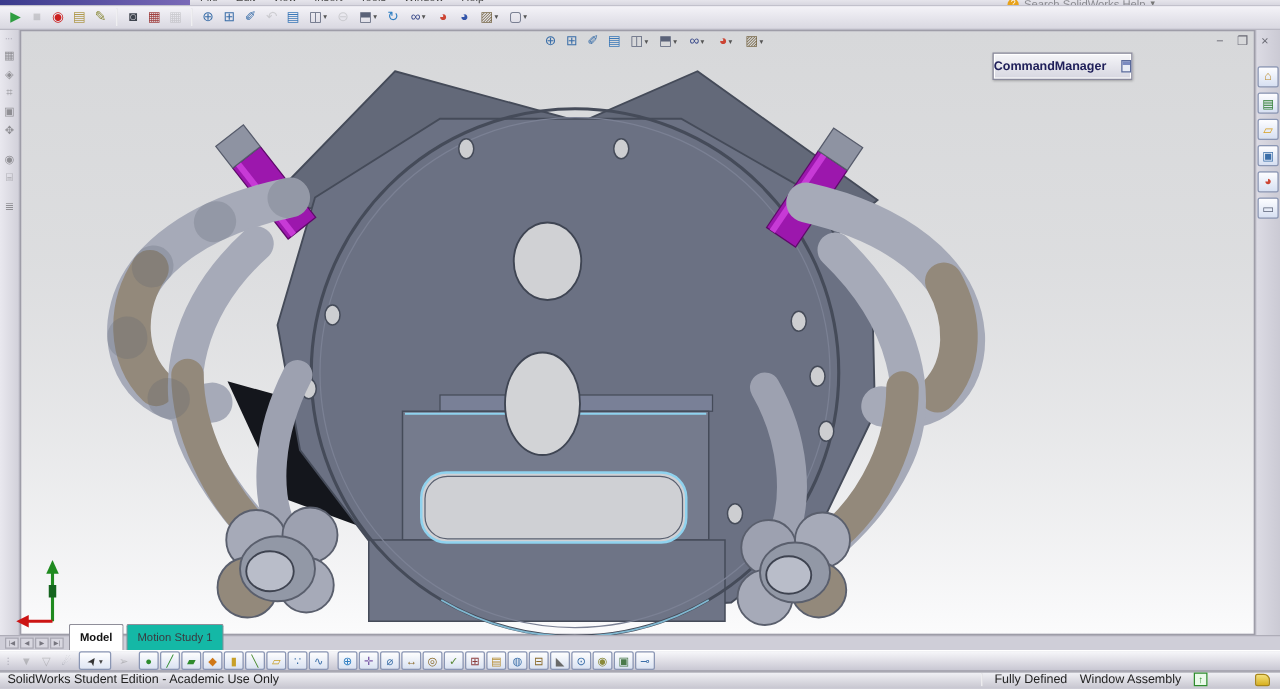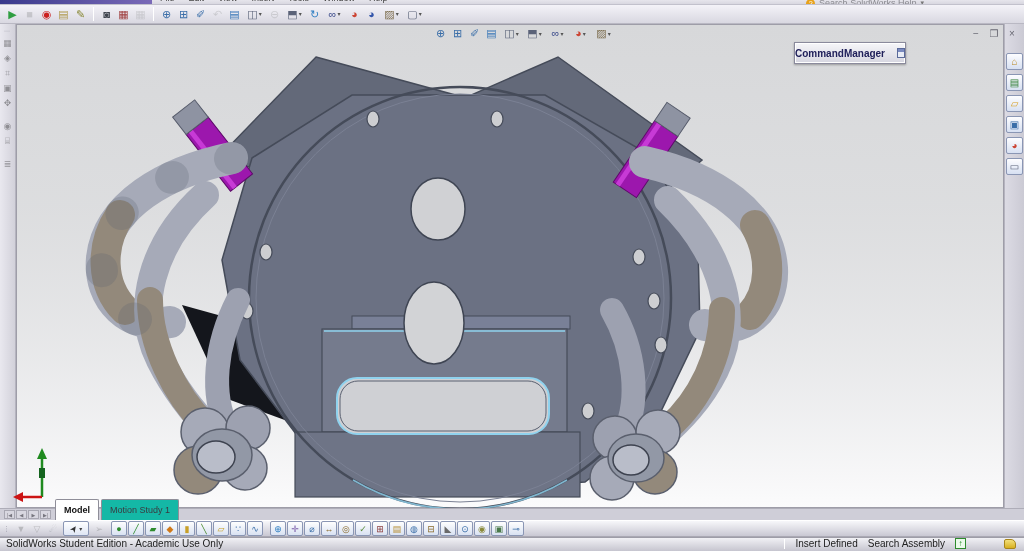--- a/index.html
+++ b/index.html
@@ -484,20 +484,20 @@
         <span class="flt-btn raised">
           <span class="glyph" style="color: rgb(58, 110, 168);">⊸</span>
         </span>
       </div>
   </div>
 
   <div id="statusbar">
     <span id="status-left">SolidWorks Student Edition - Academic Use Only</span>
     <div id="status-right">
       <span class="status-sep"></span>
-      <span>Insert Defined</span>
-      <span>Search Assembly</span>
+      <span>Fully Defined</span>
+      <span>Window Assembly</span>
       <span id="status-help-icon">↑</span>
       <span id="status-tag-icon"></span>
     </div>
   </div>
 
 </div>
 
 </body></html>

